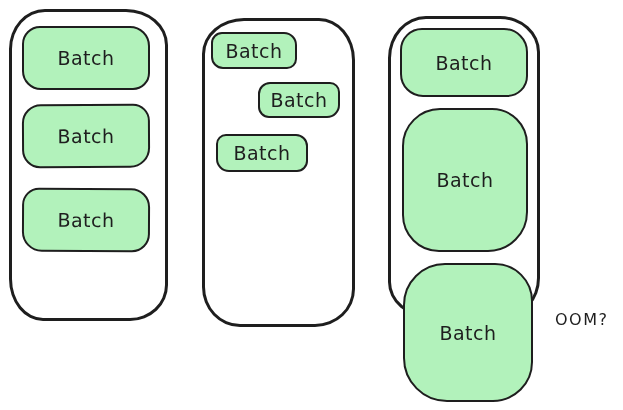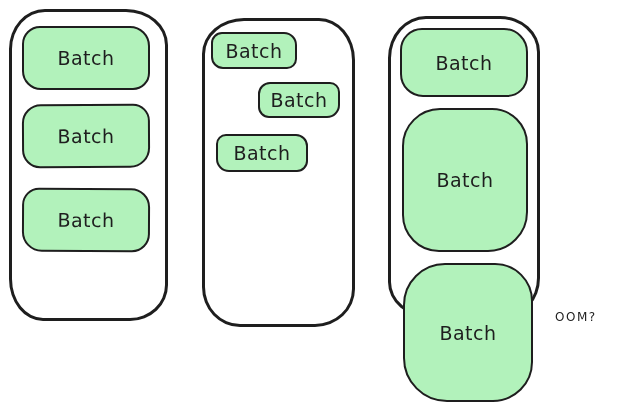--- a/index.html
+++ b/index.html
@@ -59,21 +59,21 @@
   .b-m3 { left: 11px; top: 113px; width: 92px; height: 38px; border-radius: 10px 12px 11px 13px; }
   
   .b-r1 { left: 9px;  top: 9px;   width: 128px; height: 69px;  border-radius: 22px 24px 21px 23px; }
   .b-r2 { left: 11px; top: 89px;  width: 126px; height: 144px; border-radius: 38px 36px 40px 37px; }
   .b-r3 { left: 12px; top: 244px; width: 130px; height: 139px; border-radius: 42px 38px 40px 44px; }
   
   .oom {
     position: absolute;
     left: 555px;
     top: 310px;
-    font-size: 12px;
+    font-size: 16px;
     letter-spacing: 1.5px;
     color: #1e1e1e;
     white-space: nowrap;
   }
 </style>
 </head>
 <body>
 
 <div class="canvas">
 

